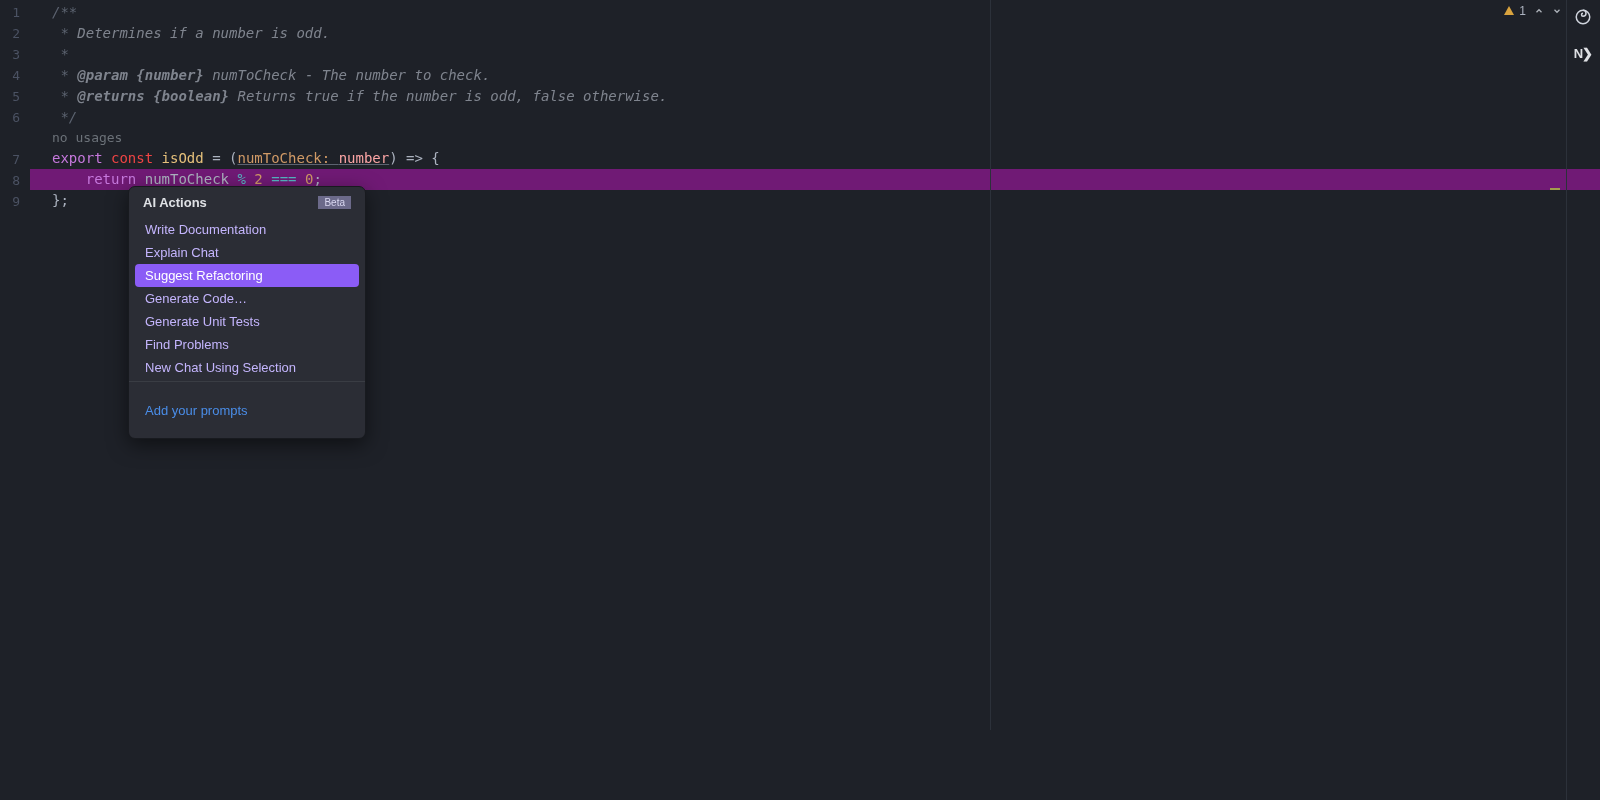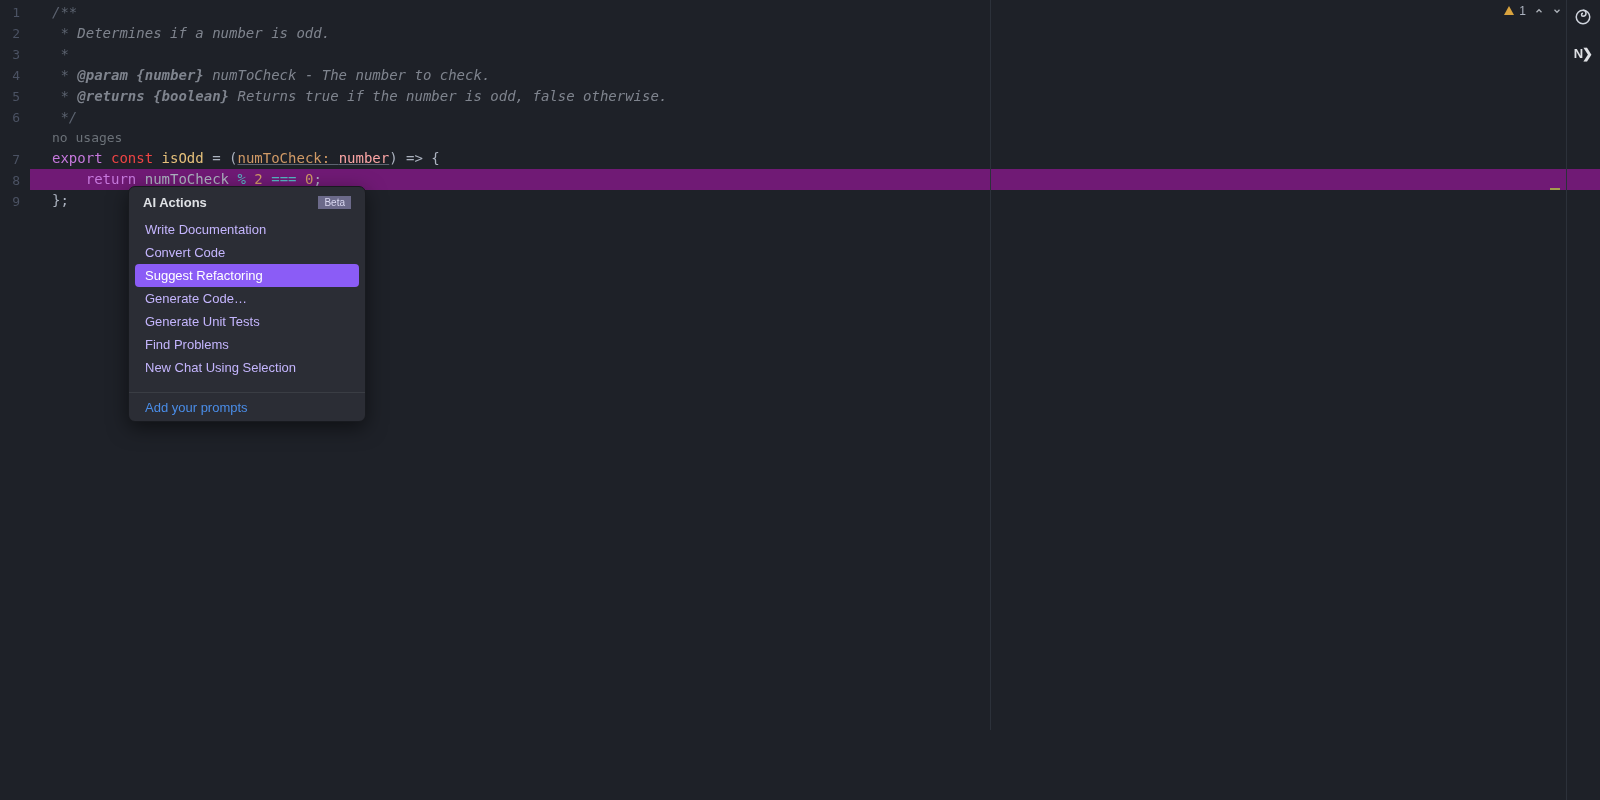--- a/index.html
+++ b/index.html
@@ -151,22 +151,21 @@
   cursor: default;
 }
 
 .popup-item.selected {
   background: #8b5cf6;
   color: #ffffff;
 }
 
 .popup-footer {
   border-top: 1px solid #3a3d44;
-  padding: 6px 16px;
-  margin-top: 11px;
+  padding: 20px 16px;
 }
 
 .popup-link {
   font-family: -apple-system, 'Segoe UI', sans-serif;
   font-size: 13px;
   color: #4a8de8;
   font-style: normal;
   cursor: pointer;
 }
 
@@ -291,21 +290,21 @@
     <div class="vertical-rule"></div>
   </div>
 
   <div class="popup-menu">
     <div class="popup-header">
       <span class="popup-title">AI Actions</span>
       <span class="badge">Beta</span>
     </div>
     <div class="popup-items">
       <div class="popup-item">Write Documentation</div>
-      <div class="popup-item">Convert Code</div>
+      <div class="popup-item">Explain Chat</div>
       <div class="popup-item selected">Suggest Refactoring</div>
       <div class="popup-item">Generate Code…</div>
       <div class="popup-item">Generate Unit Tests</div>
       <div class="popup-item">Find Problems</div>
       <div class="popup-item">New Chat Using Selection</div>
     </div>
     <div class="popup-footer">
       <span class="popup-link">Add your prompts</span>
     </div>
   </div>

